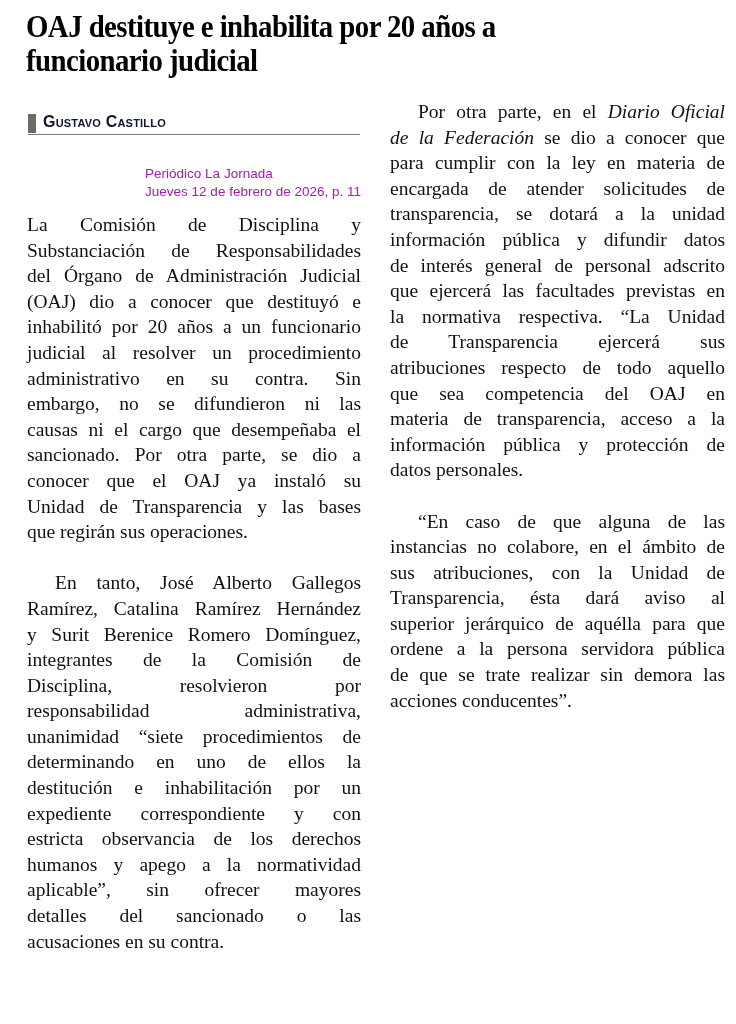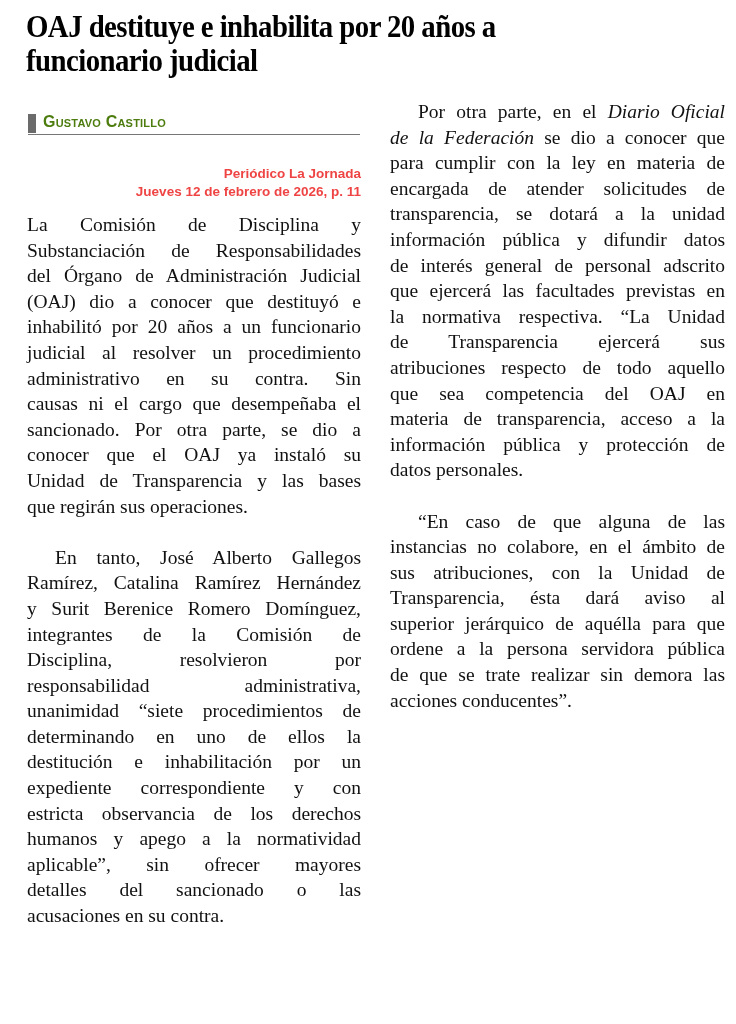--- a/index.html
+++ b/index.html
@@ -49,34 +49,32 @@
     }
     .byline-name {
       position: absolute;
       left: 15px;
       top: 1px;
       font-family: "Liberation Sans", "DejaVu Sans", sans-serif;
       font-weight: bold;
       font-size: 16px;
       font-variant: small-caps;
       letter-spacing: 0.2px;
-      color: #4d7c0f;
+      color: #0f172a;
       white-space: nowrap;
     }
 
     .source {
       position: absolute;
       right: 375px;
       top: 165px;
-      text-align: right;
       font-family: "Liberation Sans", "DejaVu Sans", sans-serif;
       font-size: 13.5px;
       line-height: 18px;
-      color: #ef4444;
-      font-weight: bold;
+      color: #a21caf;
     }
     .source span { display: block; white-space: nowrap; }
 
     .col {
       position: absolute;
       font-family: "Liberation Serif", "DejaVu Serif", serif;
       font-size: 19.5px;
       line-height: 25.6px;
       color: #111;
     }
@@ -120,20 +118,21 @@
 
 <div class="col col-left">
   <p class="para">
       <span class="line">La Comisión de Disciplina y</span>
       <span class="line">Substanciación de Responsabilidades</span>
       <span class="line">del Órgano de Administración Judicial</span>
       <span class="line">(OAJ) dio a conocer que destituyó e</span>
       <span class="line">inhabilitó por 20 años a un funcionario</span>
       <span class="line">judicial al resolver un procedimiento</span>
       <span class="line">administrativo en su contra. Sin</span>
+      <span class="line">embargo, no se difundieron ni las</span>
       <span class="line">causas ni el cargo que desempeñaba el</span>
       <span class="line">sancionado. Por otra parte, se dio a</span>
       <span class="line">conocer que el OAJ ya instaló su</span>
       <span class="line">Unidad de Transparencia y las bases</span>
       <span class="line last">que regirán sus operaciones.</span>
     </p>
   <p class="para">
       <span class="line indent">En tanto, José Alberto Gallegos</span>
       <span class="line">Ramírez, Catalina Ramírez Hernández</span>
       <span class="line">y Surit Berenice Romero Domínguez,</span>

